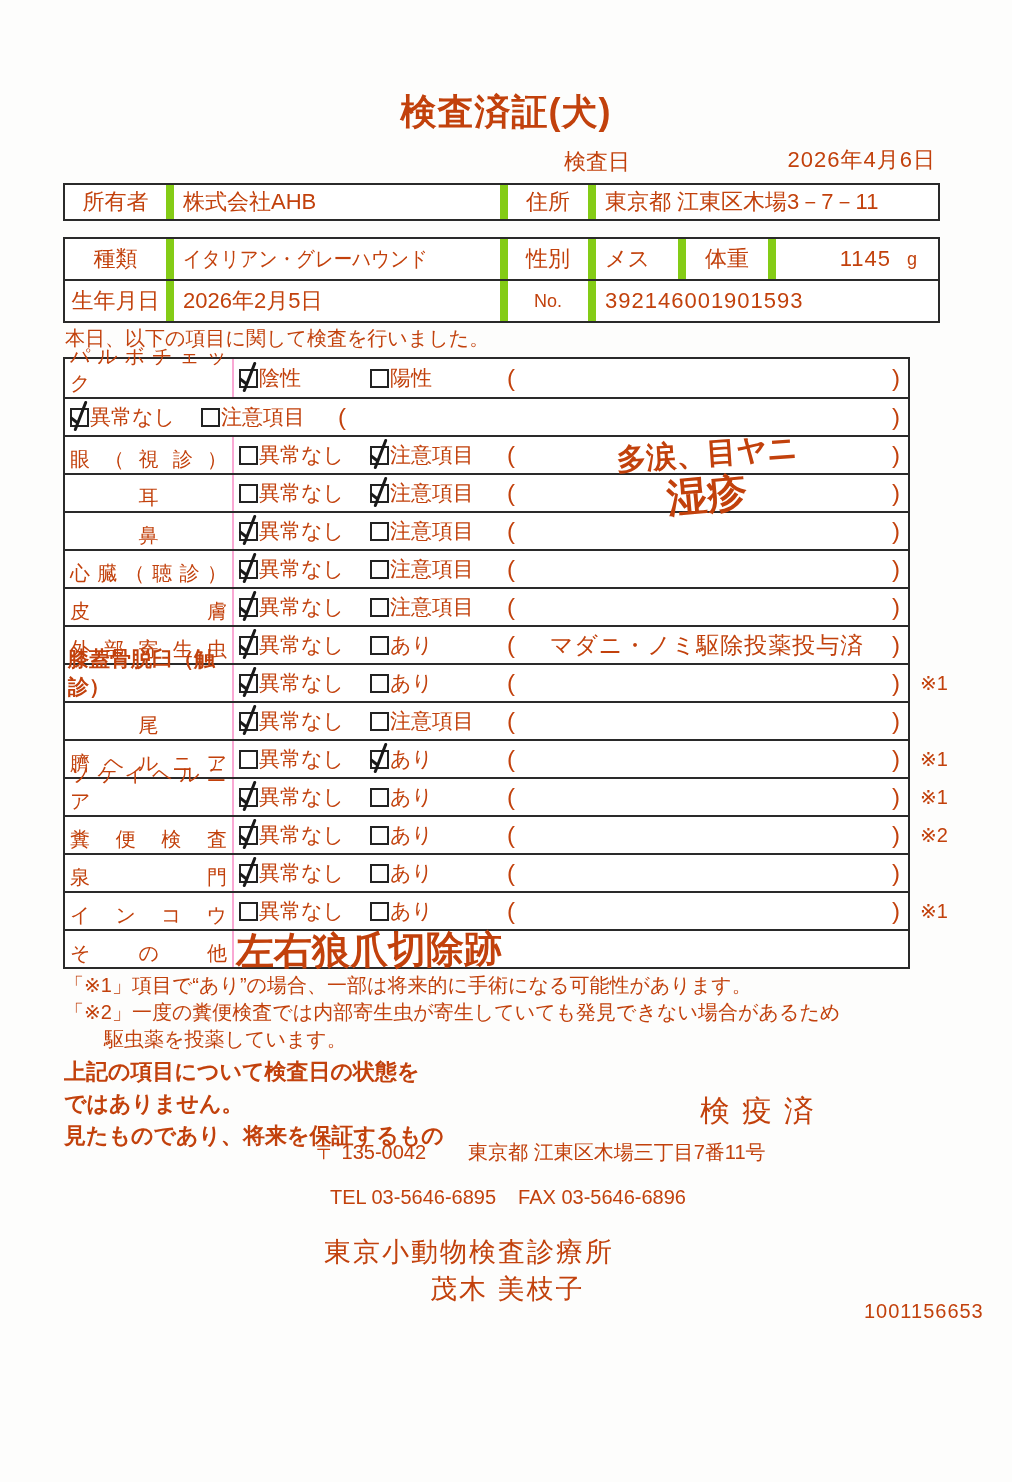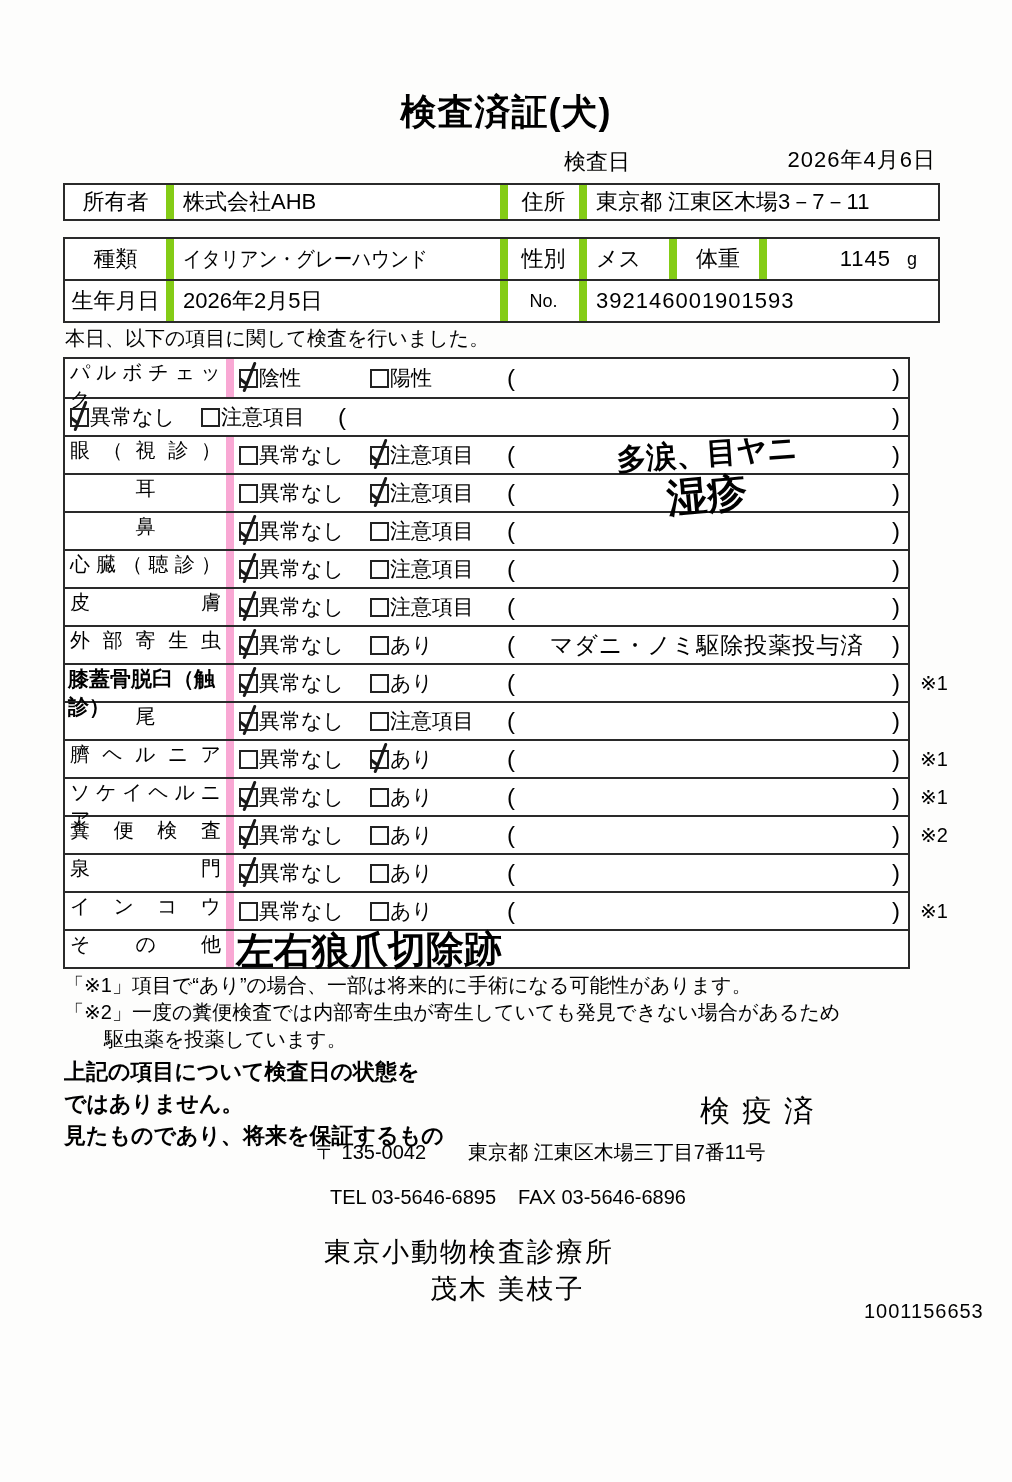--- a/index.html
+++ b/index.html
@@ -1,53 +1,53 @@
 <!DOCTYPE html>
 <html><head>
 <meta charset="utf-8">
 <style>
   html,body{margin:0;padding:0;background:#d9d9d9;}
   .page{
     position:relative;width:1012px;height:1482px;background:#fdfdfc;
-    font-family:"Liberation Sans","DejaVu Sans",sans-serif;color:#000000;
+    font-family:"Liberation Sans","DejaVu Sans",sans-serif;color:#c2410c;
     margin:0 auto;overflow:hidden;
   }
   
   .title{position:absolute;top:88px;left:0;width:100%;text-align:center;
     font-size:36px;font-weight:600;letter-spacing:1px;}
   .insp-label{position:absolute;top:147px;left:564px;font-size:22px;}
   .insp-date{position:absolute;top:145px;right:76px;font-size:22px;letter-spacing:1px;}
   
   .tbl{position:absolute;left:63px;width:877px;border:2.5px solid #2a2a2a;
     box-sizing:border-box;background:#fff;}
   .frow{display:flex;height:100%;}
   .cell{box-sizing:border-box;border-left:8px solid #84cc16;display:flex;
     align-items:center;overflow:visible;white-space:nowrap;}
   .cell:first-child{border-left:none;text-align:center;}
   .th{justify-content:center;font-size:22px;}
   .td{padding-left:9px;font-size:22px;}
   #owner-table{top:183px;height:38px;}
   #pet-table{top:237px;height:86px;display:flex;flex-direction:column;}
   #pet-table .frow{flex:1;height:auto;}
   #pet-table .frow + .frow{border-top:2px solid #2a2a2a;}
-  .w1{width:101px;} .w2{width:334px;} .w3{width:79px;} .w4{width:90px;} .w5{width:90px;}
+  .w1{width:101px;} .w2{width:334px;} .w3{width:88px;} .w4{width:90px;} .w5{width:90px;}
   .wf{flex:1;}
   .condensed{display:inline-block;transform:scaleX(0.88);transform-origin:left center;font-size:21px;}
   .weight-cell{justify-content:flex-end;padding-right:21px;}
   .weight-unit{font-size:18px;margin-left:16px;}
   .no-label{font-size:18px;}
   .num{letter-spacing:1px;}
   
   .intro{position:absolute;left:65px;top:325px;font-size:20px;}
   
   #exam-table{top:357px;width:847px;border:2.5px solid #2a2a2a;background:#fff;}
   .trow{display:flex;height:38px;box-sizing:border-box;}
   .trow + .trow{border-top:2px solid #2a2a2a;}
-  .tlabel{width:169px;box-sizing:border-box;border-right:8px solid #f9a8d4;
-    font-size:20px;padding:0 5px;display:flex;align-items:flex-start;}
+  .tlabel{width:169px;box-sizing:border-box;border-right:2px solid #f9a8d4;
+    font-size:20px;padding:0 5px;display:flex;align-items:flex-end;}
   .tlabel span{width:100%;}
   .lbl-j span{text-align:justify;text-align-last:justify;}
   .lbl-c span{text-align:center;text-align-last:center;}
   .lbl-tight{font-size:21px;padding:0 3px;font-weight:bold;}
   .lbl-tight span{text-align:left;text-align-last:left;}
   .tcontent{position:relative;flex:1;font-size:21px;}
   .opt{position:absolute;top:0;height:100%;display:flex;align-items:center;}
   .opt1{left:5px;} .opt2{left:136px;}
   .cb{position:relative;width:15px;height:15px;border:2px solid #222;
     display:inline-block;flex:none;margin-right:1px;background:#fff;}

